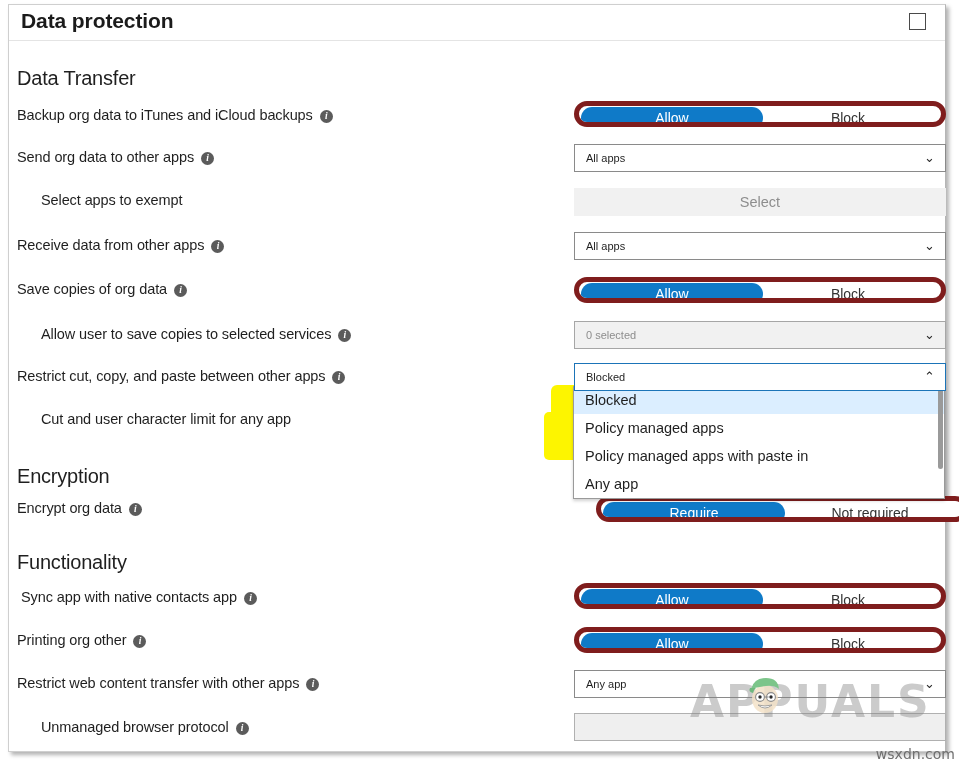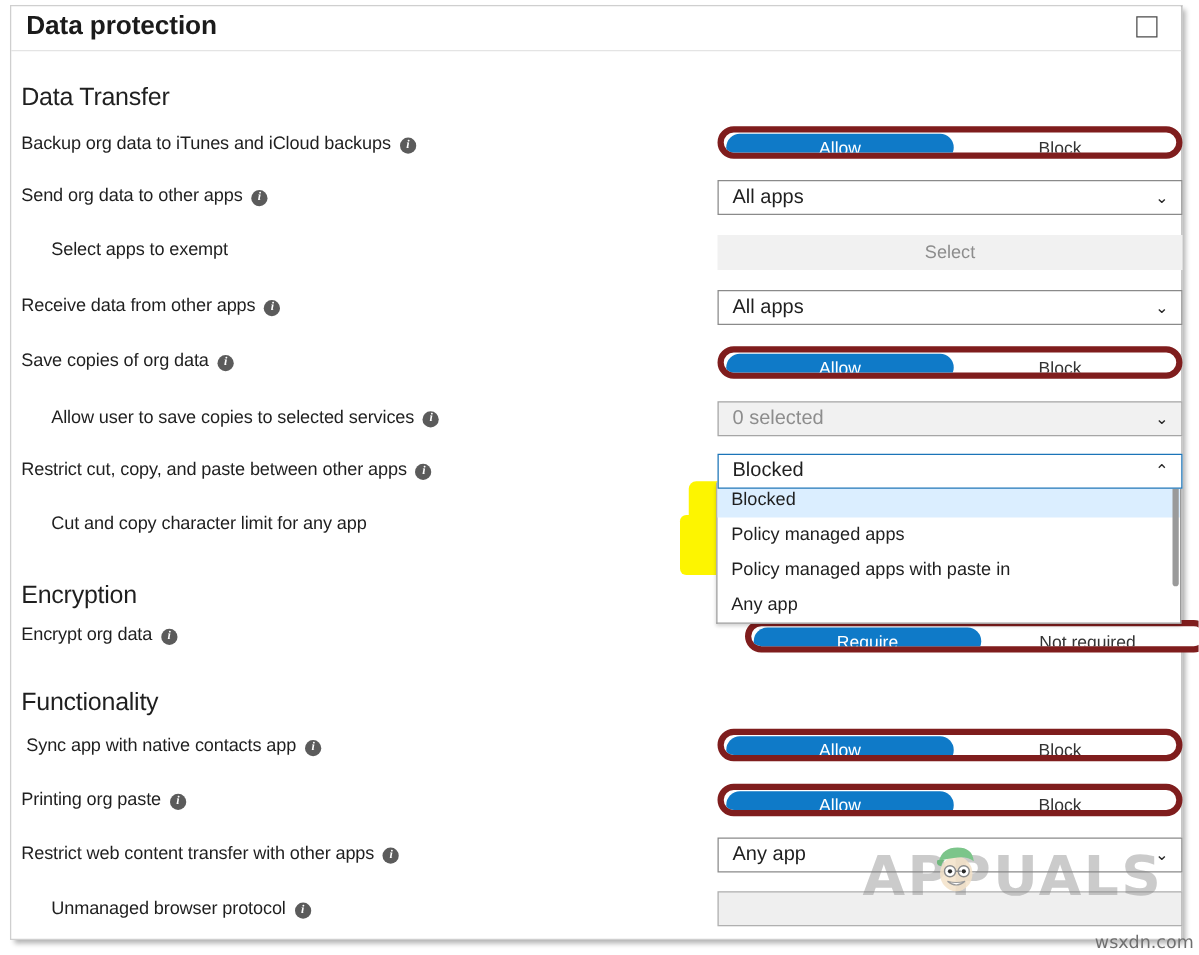--- a/index.html
+++ b/index.html
@@ -152,21 +152,21 @@
     width: 372px;
     background: #ffffff;
     border: 1px solid #8a8a8a;
     box-sizing: border-box;
   }
   .ddl .val {
     position: absolute;
     left: 11px;
     top: 0;
     line-height: 26px;
-    font-size: 16px;
+    font-size: 11px;
     color: #1f1f1f;
     white-space: nowrap;
   }
   .ddl .chev {
     position: absolute;
     right: 10px;
     top: 0;
     line-height: 26px;
     font-size: 13px;
     color: #2a2a2a;
@@ -342,21 +342,21 @@
 
       <div class="row-label" style="left:8px; top:327px;">
         <span>Restrict cut, copy, and paste between other apps</span><span class="info-icon">i</span>
       </div>
       <div class="ddl open" style="left:565px; top:322px; z-index:41;">
         <div class="val">Blocked</div>
         <div class="chev">⌃</div>
       </div>
 
       <div class="row-label" style="left:32px; top:340px; margin-top:30px;">
-        <span>Cut and copy character limit for any app</span>
+        <span>Cut and user character limit for any app</span>
       </div>
 
       <div class="section-head" style="top:424px;">Encryption</div>
 
       <div class="row-label" style="left:8px; top:459px;">
         <span>Encrypt org data</span><span class="info-icon">i</span>
       </div>
       <div class="pill" style="left:587px; top:455px;">
         <div class="seg on">Require</div>
         <div class="seg off">Not required</div>
@@ -366,21 +366,21 @@
 
       <div class="row-label" style="left:12px; top:548px;">
         <span>Sync app with native contacts app</span><span class="info-icon">i</span>
       </div>
       <div class="pill" style="left:565px; top:542px;">
         <div class="seg on">Allow</div>
         <div class="seg off">Block</div>
       </div>
 
       <div class="row-label" style="left:8px; top:591px;">
-        <span>Printing org paste</span><span class="info-icon">i</span>
+        <span>Printing org other</span><span class="info-icon">i</span>
       </div>
       <div class="pill" style="left:565px; top:586px;">
         <div class="seg on">Allow</div>
         <div class="seg off">Block</div>
       </div>
 
       <div class="row-label" style="left:8px; top:634px;">
         <span>Restrict web content transfer with other apps</span><span class="info-icon">i</span>
       </div>
       <div class="ddl" style="left:565px; top:629px;">

